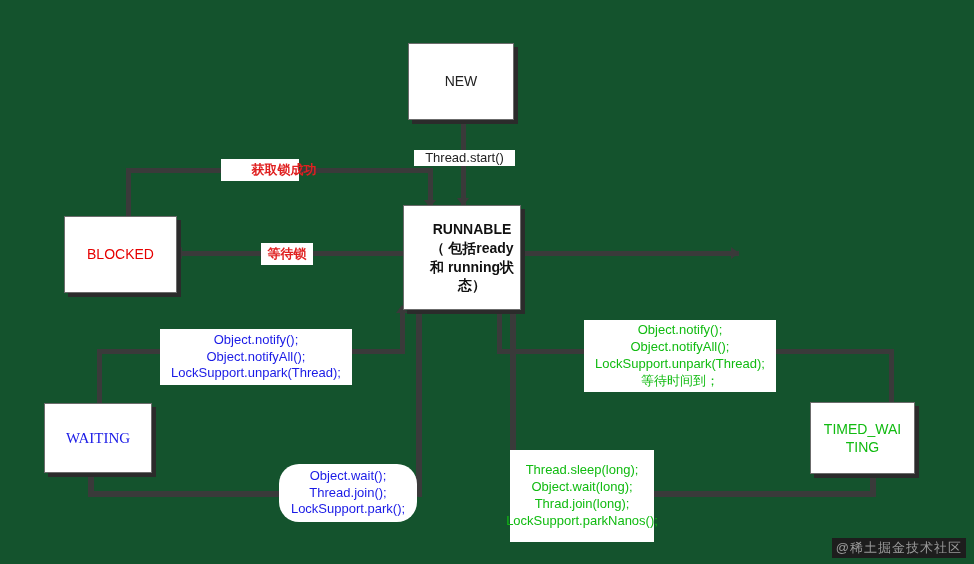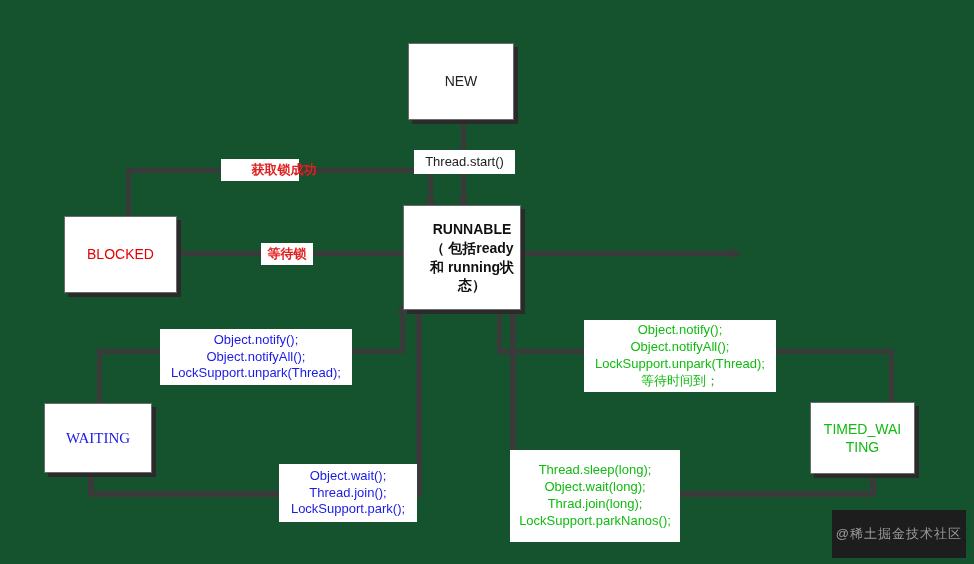--- a/index.html
+++ b/index.html
@@ -105,21 +105,21 @@
   
   #watermark {
     position: absolute;
     right: 8px;
     bottom: 6px;
     color: #9a9a9a;
     font-size: 13px;
     letter-spacing: 1px;
     z-index: 20;
     background: #1d1d1d;
-    padding: 15px 4px;
+    padding: 1px 4px;
   }
 </style>
 </head>
 <body>
 
 <div id="canvas">
 
   <div class="conn" style="left:461px; top:120px; width:5px; height:86px;"></div>
   <div class="arrow down" style="left:457px; top:198px;"></div>
 
@@ -176,52 +176,52 @@
     <span class="node-label">WAITING</span>
   </div>
 
   <div class="node timed" style="left:810px; top:402px; width:105px; height:72px;">
     <span class="node-label">
       <span class="line">TIMED_WAI</span>
       <span class="line">TING</span>
     </span>
   </div>
 
-  <div class="chip plain" style="left:414px; top:150px; width:101px; height:24px;">
+  <div class="chip plain" style="left:414px; top:150px; width:101px; height:16px;">
     <span class="line">Thread.start()</span>
   </div>
 
   <div class="chip red" style="left:221px; top:159px; width:78px; height:22px;padding-left:48px;">
     <span class="line">获取锁成功</span>
   </div>
 
   <div class="chip red" style="left:261px; top:243px; width:52px; height:22px;">
     <span class="line">等待锁</span>
   </div>
 
   <div class="chip blue" style="left:160px; top:329px; width:192px; height:56px; flex-direction:column;">
     <span class="line">Object.notify();</span>
     <span class="line">Object.notifyAll();</span>
     <span class="line">LockSupport.unpark(Thread);</span>
   </div>
 
-  <div class="chip blue" style="left:279px; top:464px; width:138px; height:58px; flex-direction:column;">
+  <div class="chip blue" style="left:279px; top:464px; width:138px; height:58px; flex-direction:column;border-radius:20px;">
     <span class="line">Object.wait();</span>
     <span class="line">Thread.join();</span>
     <span class="line">LockSupport.park();</span>
   </div>
 
   <div class="chip green" style="left:584px; top:320px; width:192px; height:72px; flex-direction:column;">
     <span class="line">Object.notify();</span>
     <span class="line">Object.notifyAll();</span>
     <span class="line">LockSupport.unpark(Thread);</span>
     <span class="line">等待时间到；</span>
   </div>
 
-  <div class="chip green" style="left:510px; top:450px; width:170px; height:92px; flex-direction:column;">
+  <div class="chip green" style="left:510px; top:450px; width:144px; height:92px; flex-direction:column;">
     <span class="line">Thread.sleep(long);</span>
     <span class="line">Object.wait(long);</span>
     <span class="line">Thrad.join(long);</span>
     <span class="line">LockSupport.parkNanos();</span>
   </div>
 
   <div id="watermark">@稀土掘金技术社区</div>
 
 </div>
 

